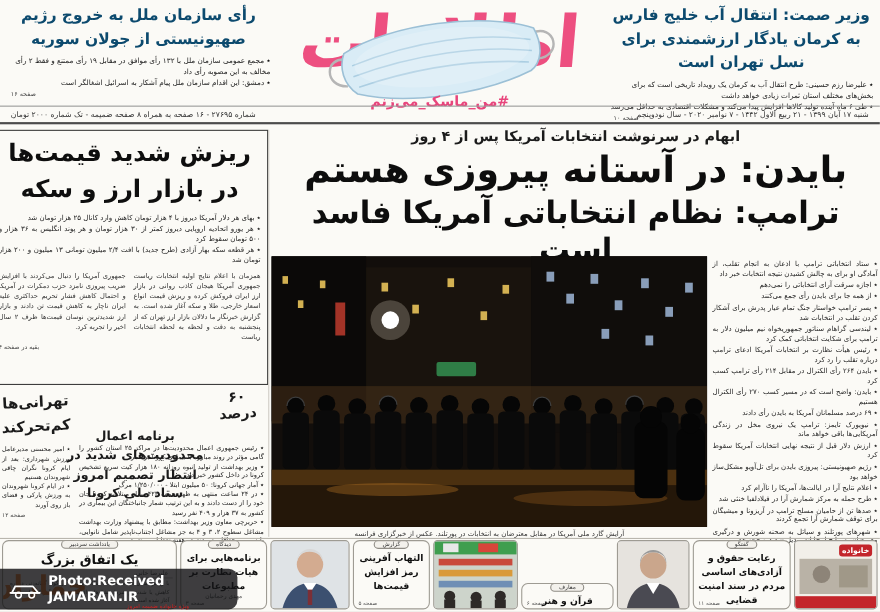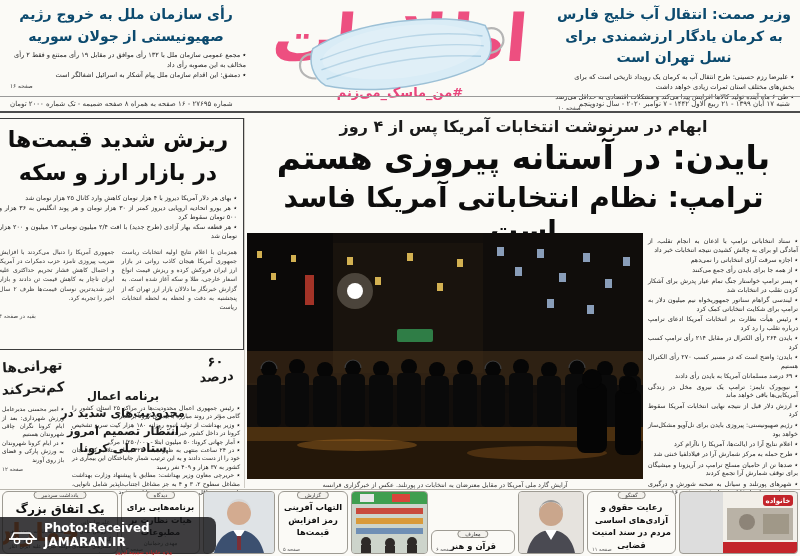--- a/index.html
+++ b/index.html
@@ -13,21 +13,21 @@
   .pgref{font-size:5.8px;color:#444;text-align:left;padding:2px 8px 0 10px;}
   
   #masthead{left:254px;top:0;width:292px;height:96px;}
   #logo{position:absolute;top:2px;right:0;left:0;text-align:center;font-size:62px;font-weight:bold;color:#ed4f80;transform:skewX(-5deg) scaleY(1.05);letter-spacing:-2px;}
   #maskicon{position:absolute;top:8px;left:28px;transform:rotate(-7deg);}
   #hashtag{position:absolute;bottom:-4px;left:0;right:0;text-align:center;font-weight:bold;font-size:13px;color:#e8457c;}
   
   #infobar{top:96px;left:0;right:0;height:17px;border-top:1px solid #9a9a9a;border-bottom:2px solid #4c4c4c;display:flex;justify-content:space-between;align-items:center;font-size:7px;color:#333;padding:0 10px;box-sizing:border-box;}
   
   #lead{top:114px;right:0;width:553px;text-align:center;}
-  #lead .kick{font-size:16px;font-weight:bold;margin-top:3px;}
+  #lead .kick{font-size:13px;font-weight:bold;margin-top:3px;}
   #lead .l1{font-size:33px;font-weight:bold;line-height:1.35;color:#0d0d0d;}
   #lead .l2{font-size:28px;font-weight:bold;line-height:1.2;color:#0d0d0d;}
   
   #photo{top:233px;left:247px;width:396px;height:246px;background:#0e0c0a;}
   #caption{top:481px;left:247px;width:396px;text-align:center;font-size:6.4px;color:#333;}
   
   #rcol{top:237px;left:648px;width:150px;font-size:6.35px;line-height:1.38;text-align:justify;color:#1d1d1d;}
   #rcol .b{margin-bottom:1.6px;}
   #rcol .pg{font-size:5.6px;color:#555;font-weight:bold;}
   
@@ -255,21 +255,21 @@
       <div class="b">در ایام کرونا شهروندان به ورزش پارکی و فضای باز روی آورند</div>
     </div>
     <div class="pg">صفحه ۱۲</div>
   </div>
 
   <div class="abs vline"></div>
   <div class="abs hline"></div>
 
   <div class="abs" id="strip">
 
-    <div class="imgbx" style="width:74px;padding-left:43px;">
+    <div class="imgbx" style="width:74px;">
       <svg width="74" height="61" viewBox="0 0 74 61">
         <rect width="74" height="61" fill="#f2efe9"></rect>
         <rect x="40" y="3" width="30" height="11" rx="3" fill="#c3252b"></rect>
         <text x="55" y="11" font-size="7" font-weight="bold" fill="#ffffff" text-anchor="middle" font-family="DejaVu Sans">خانواده</text>
         <rect x="4" y="16" width="66" height="32" fill="#b9b2a6"></rect>
         <circle cx="24" cy="30" r="8" fill="#8d8478"></circle>
         <rect x="40" y="22" width="26" height="20" fill="#a09888"></rect>
         <rect x="0" y="50" width="74" height="11" fill="#c3252b"></rect>
       </svg>
     </div>

